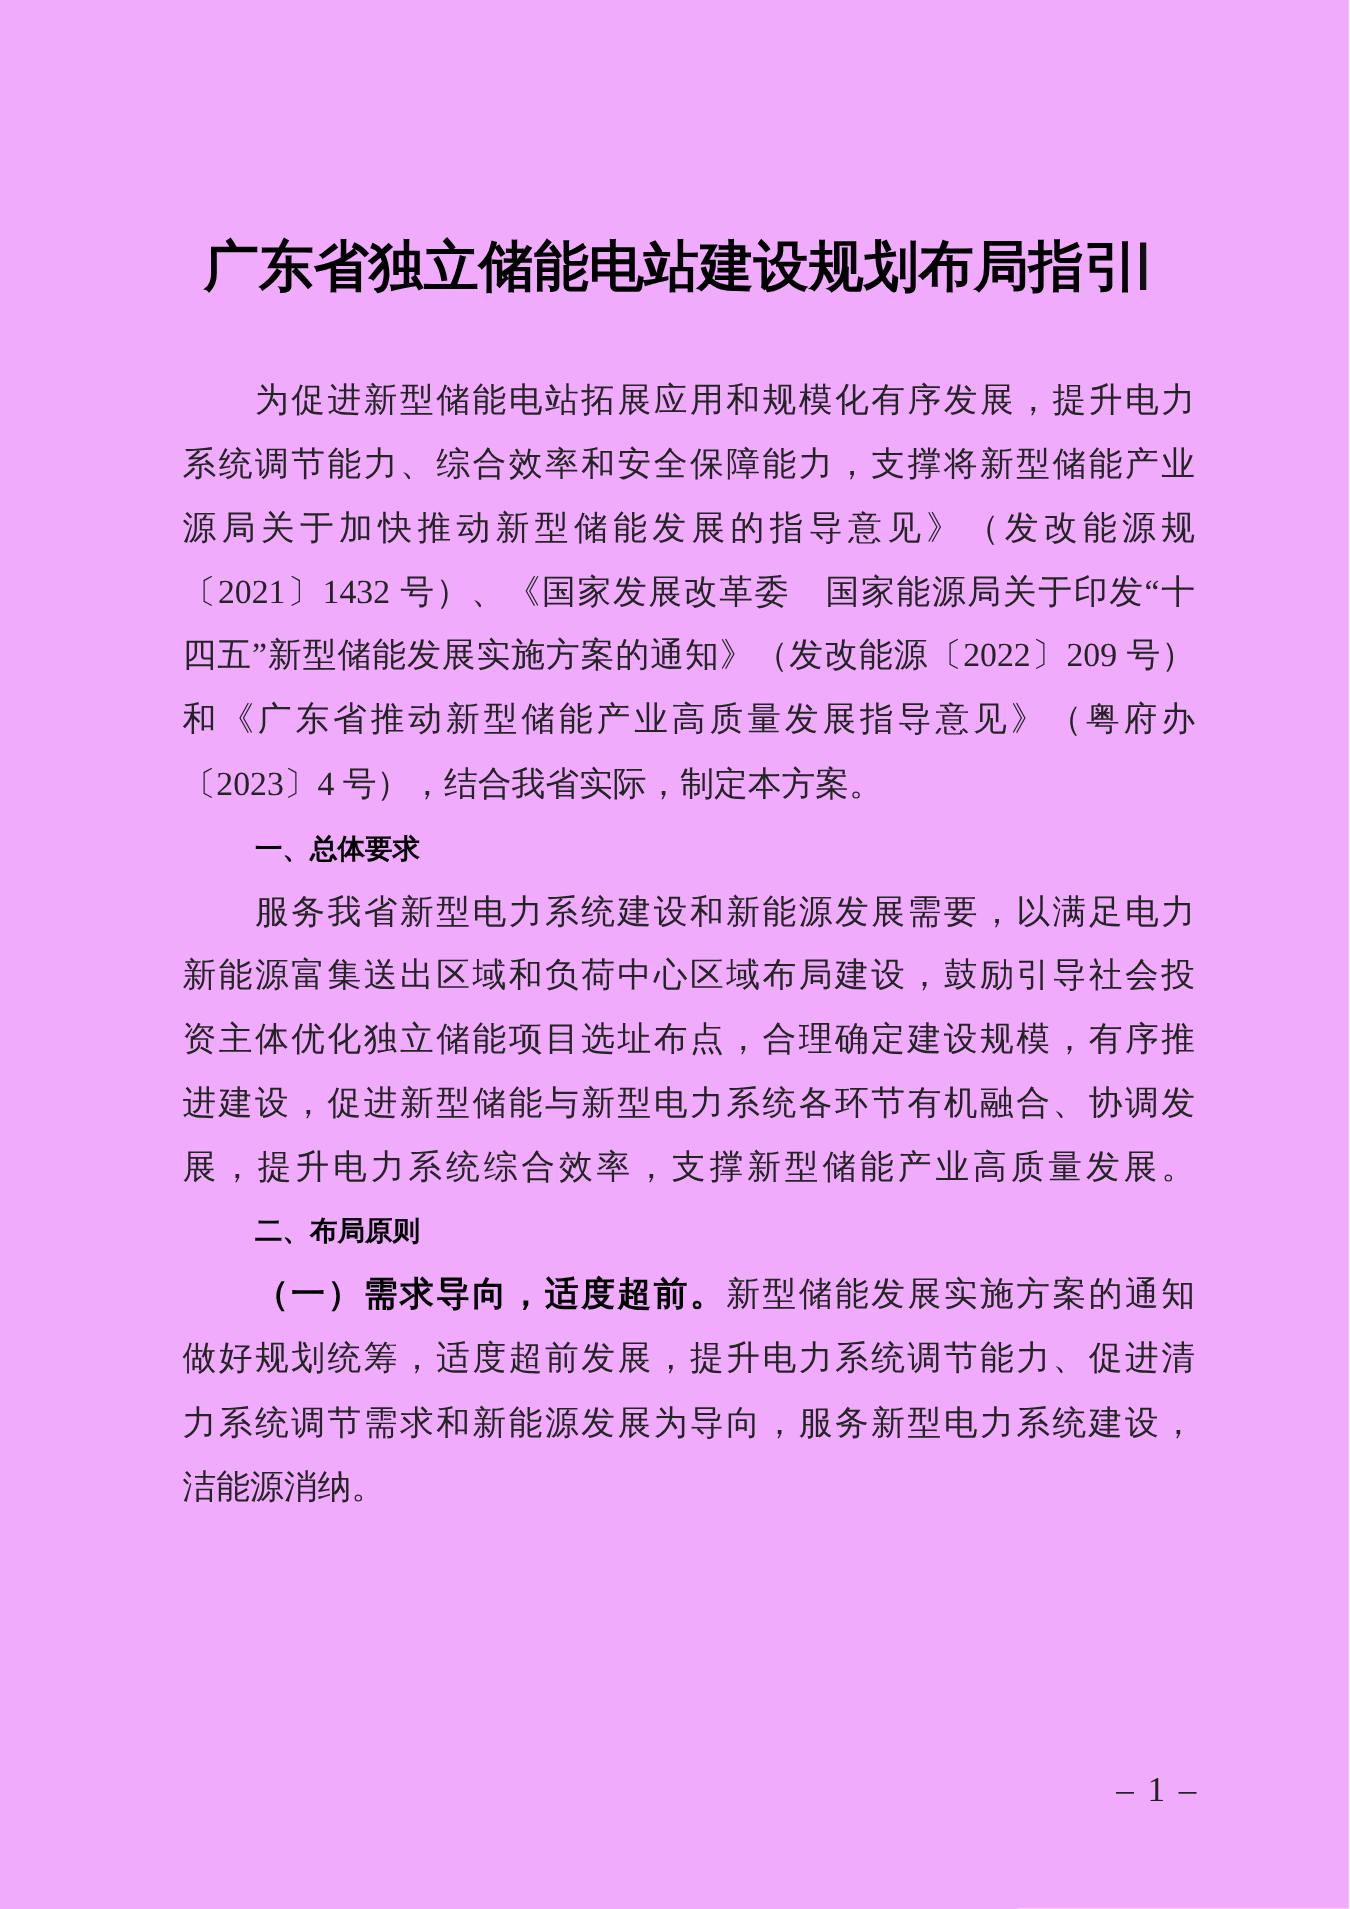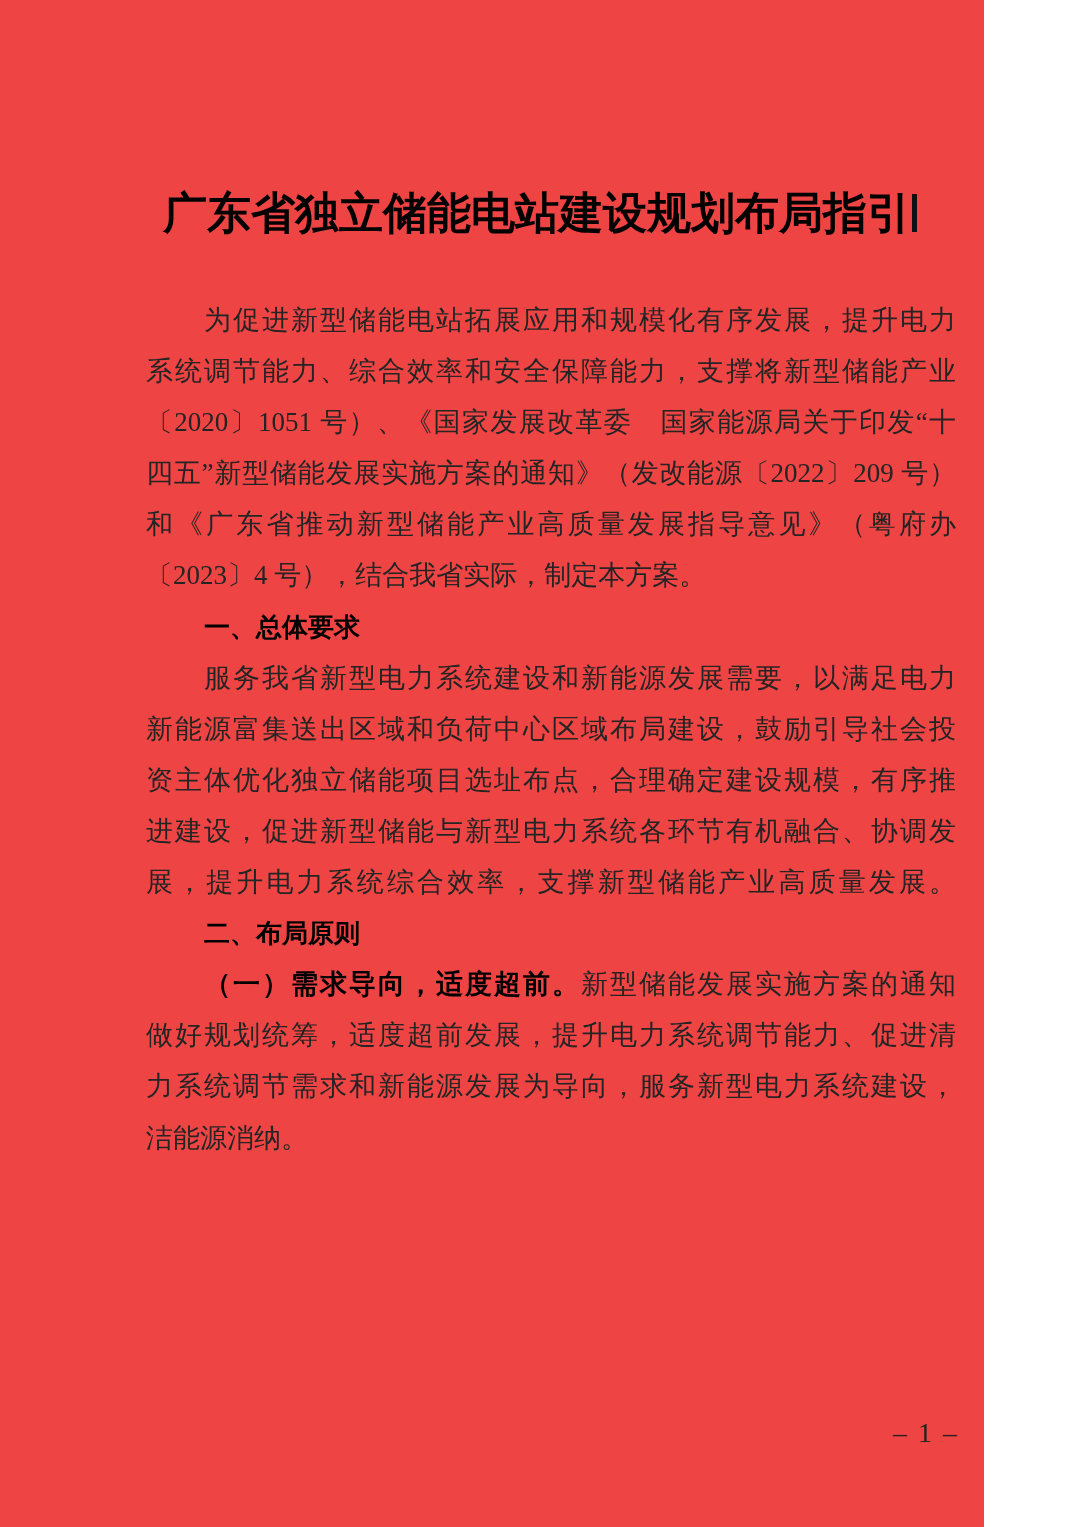--- a/index.html
+++ b/index.html
@@ -1,20 +1,20 @@
 <!DOCTYPE html>
 <html><head>
 <meta charset="utf-8">
 <style>
   html, body { margin: 0; padding: 0; background: #ffffff; }
   .page {
     position: relative;
-    width: 984px;
+    width: 1079px;
     height: 1527px;
-    background: #ef4444;
+    background: #f0abfc;
     overflow: hidden;
     font-family: "Liberation Serif", "DejaVu Serif", serif;
     color: #242424;
   }
   .doc-title {
     position: absolute;
     top: 186px;
     left: 135px;
     width: 810px;
     text-align: center;
@@ -50,21 +50,21 @@
   }
   .line.short {
     text-align: center;
     text-align-last: left;
   }
   .indent { text-indent: 58px; }
   .heading {
     font-family: "Liberation Sans", "DejaVu Sans", sans-serif;
     font-weight: bold;
     color: #000000;
-    font-size: 26px;
+    font-size: 22px;
     text-align: left;
     text-align-last: left;
   }
   .lead {
     font-weight: bold;
     color: #000000;
   }
   .page-number {
     position: absolute;
     top: 1418px;
@@ -81,21 +81,22 @@
 <div class="page">
 
   <div class="doc-title">
     <span>广东省独立储能电站建设规划布局指引</span><span class="cursor-bar"></span>
   </div>
 
   <div class="content">
 
     <div class="line indent">为促进新型储能电站拓展应用和规模化有序发展，提升电力</div>
     <div class="line">系统调节能力、综合效率和安全保障能力，支撑将新型储能产业</div>
-    <div class="line">〔2020〕1051 号）、《国家发展改革委　国家能源局关于印发“十</div>
+    <div class="line">源局关于加快推动新型储能发展的指导意见》（发改能源规</div>
+    <div class="line">〔2021〕1432 号）、《国家发展改革委　国家能源局关于印发“十</div>
     <div class="line">四五”新型储能发展实施方案的通知》（发改能源〔2022〕209 号）</div>
     <div class="line">和《广东省推动新型储能产业高质量发展指导意见》（粤府办</div>
     <div class="line short">〔2023〕4 号），结合我省实际，制定本方案。</div>
 
     <div class="line short heading indent">一、总体要求</div>
 
     <div class="line indent">服务我省新型电力系统建设和新能源发展需要，以满足电力</div>
     <div class="line">新能源富集送出区域和负荷中心区域布局建设，鼓励引导社会投</div>
     <div class="line">资主体优化独立储能项目选址布点，合理确定建设规模，有序推</div>
     <div class="line">进建设，促进新型储能与新型电力系统各环节有机融合、协调发</div>

